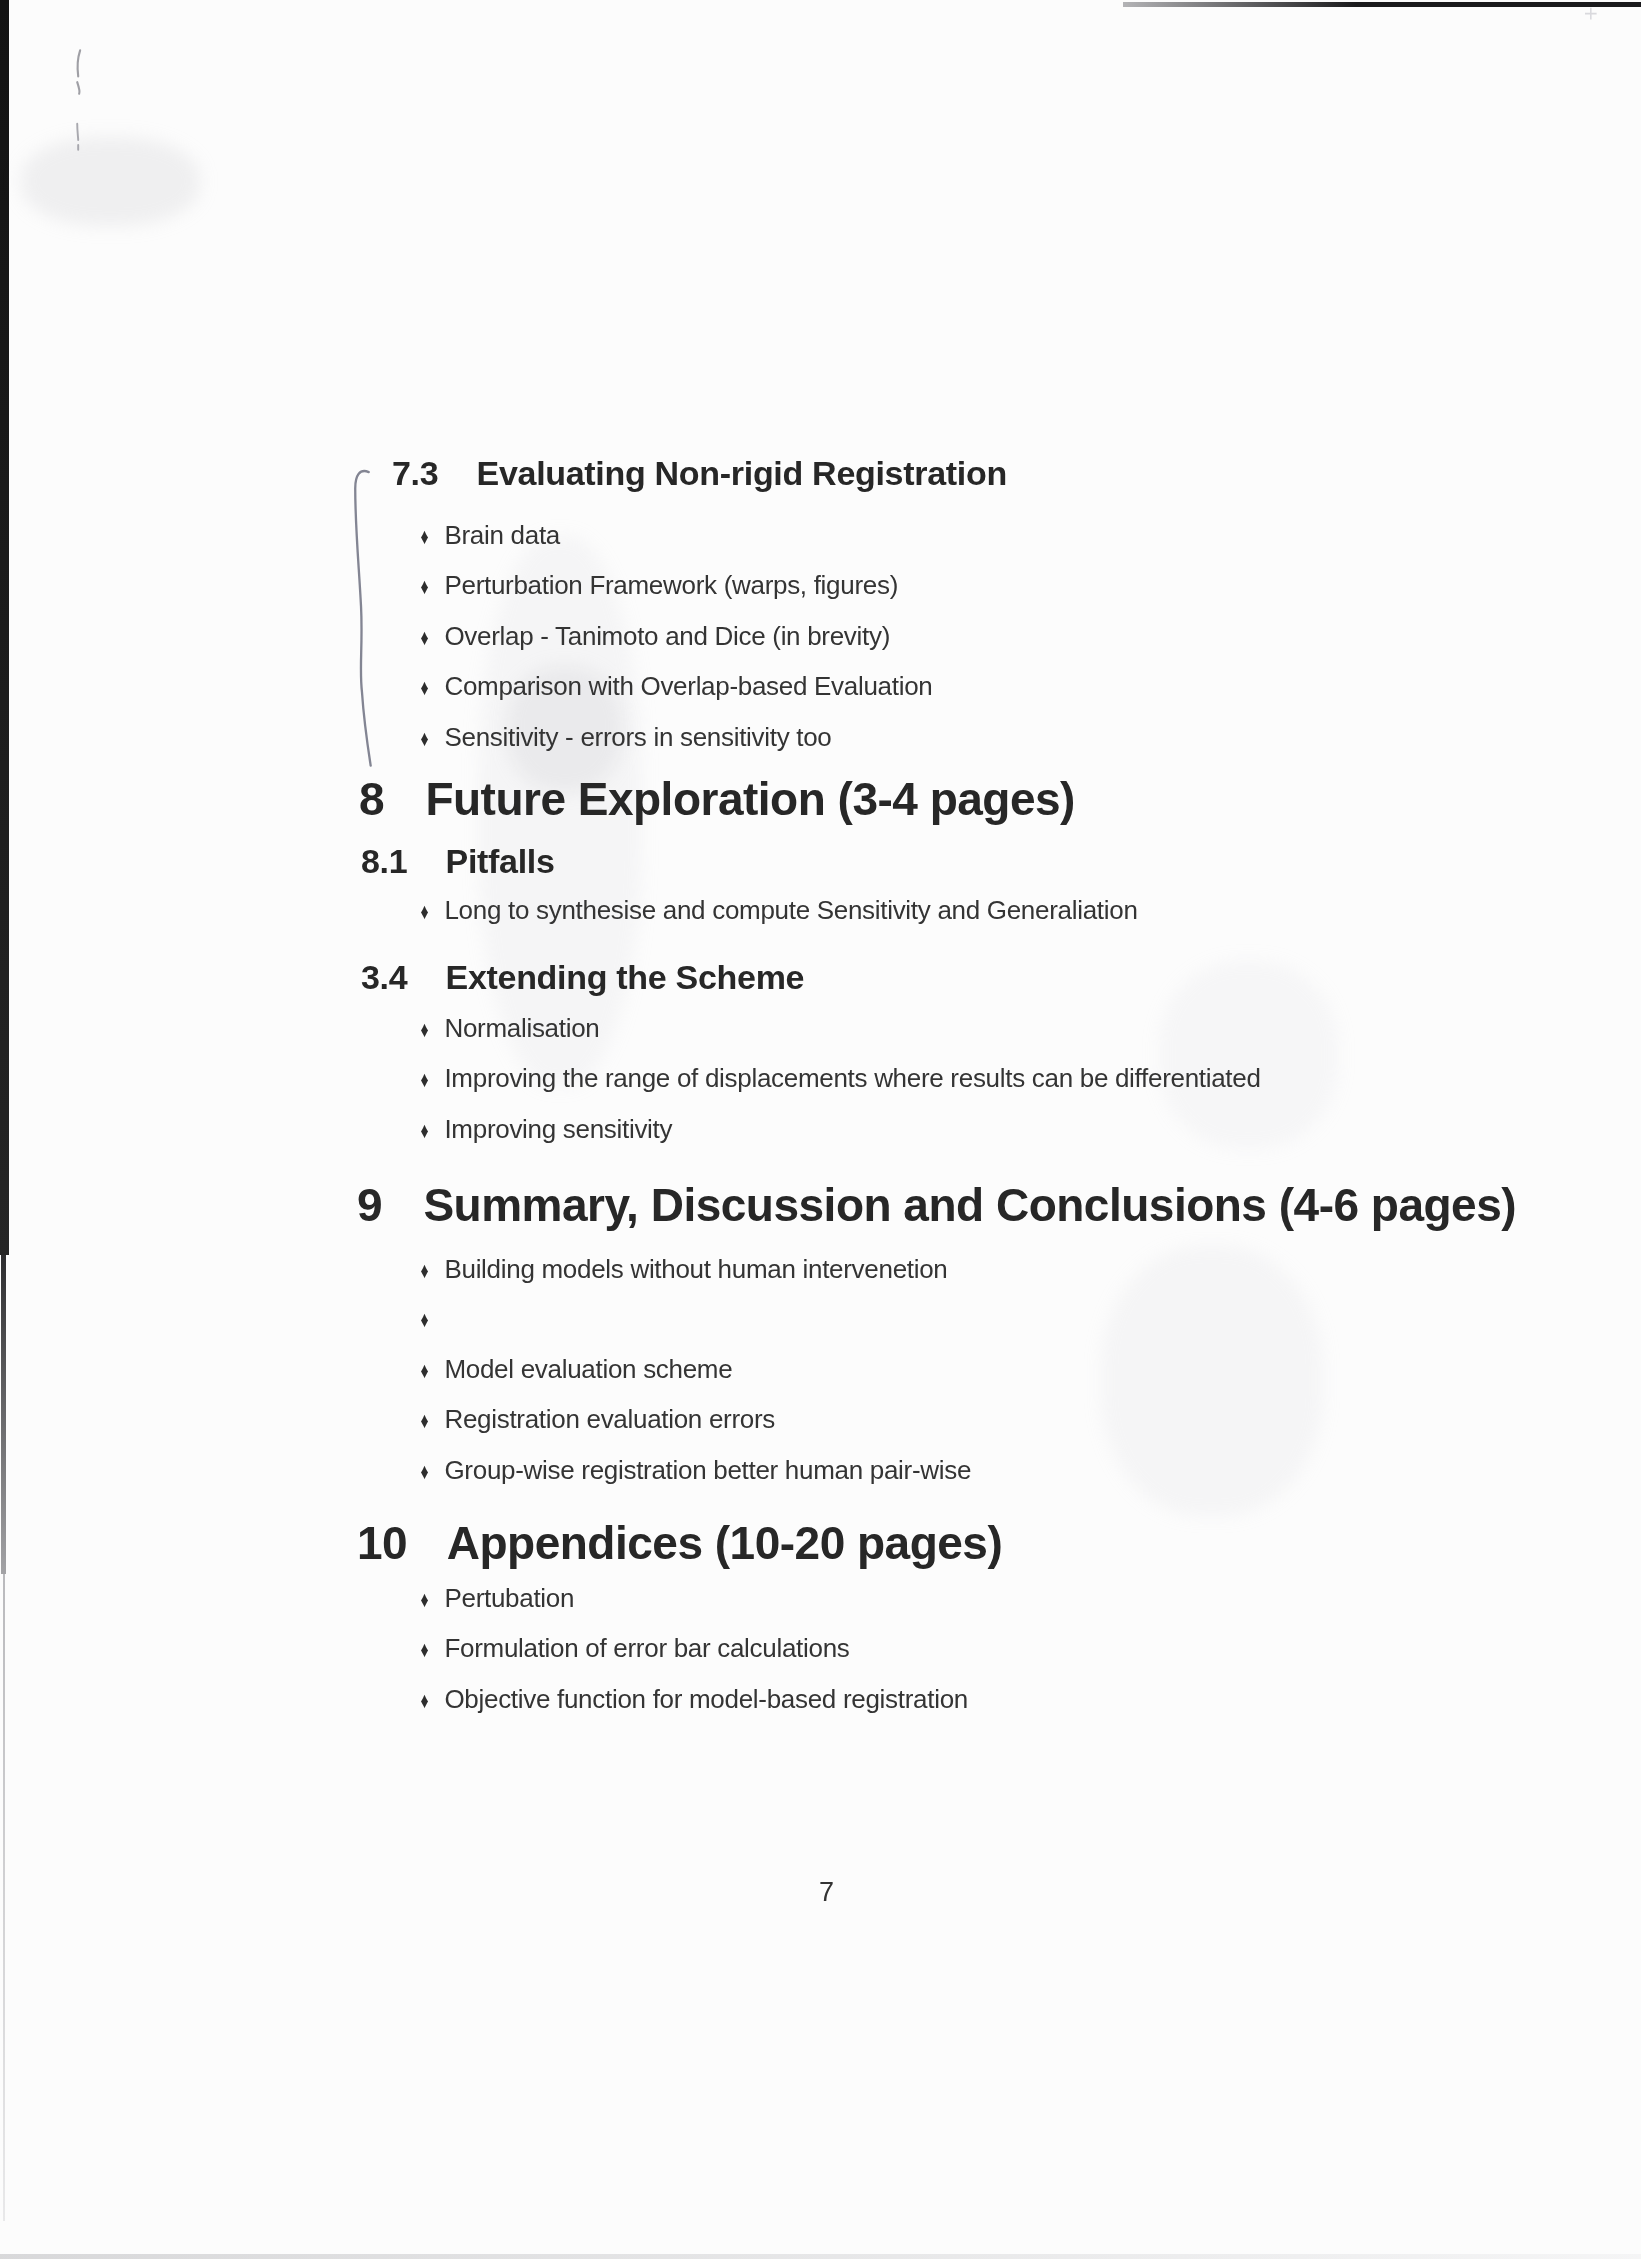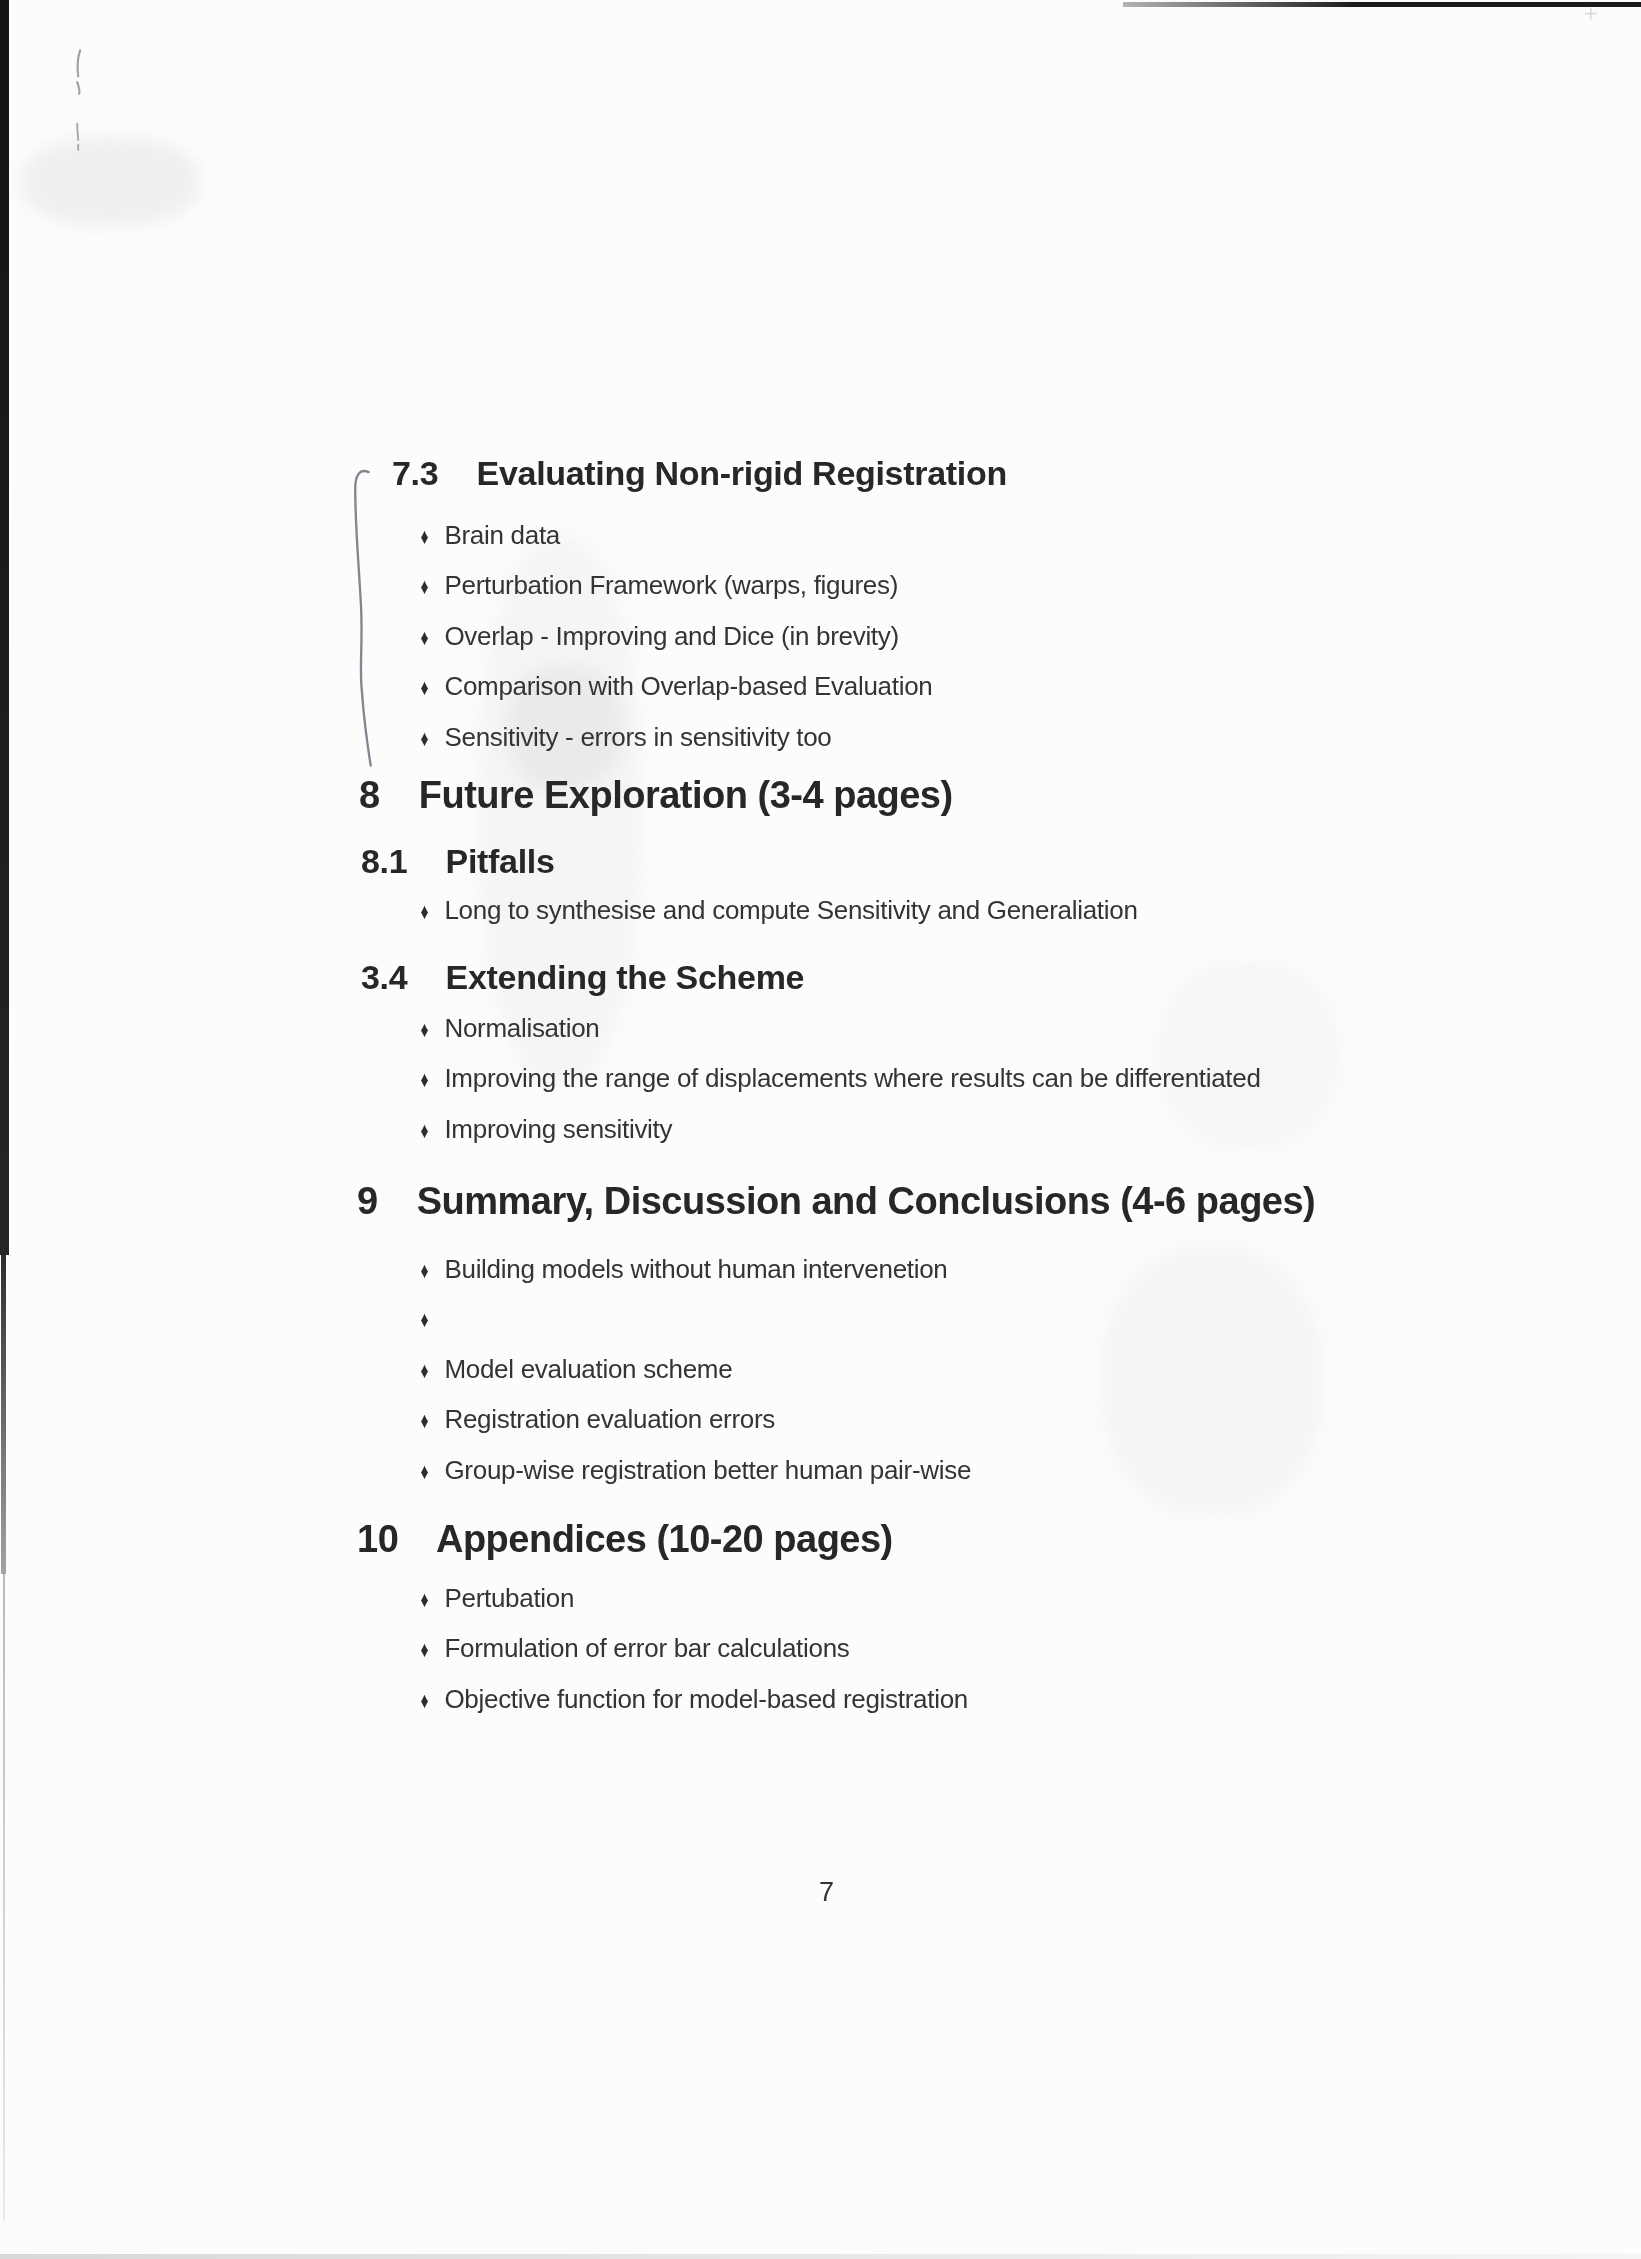--- a/index.html
+++ b/index.html
@@ -28,21 +28,21 @@
   .smudge { border-radius: 45%; filter: blur(8.7px); }
   .smudge-1 { left: 21px;   top: 137px;  width: 179px; height: 89px;  background: rgba(188,190,197,.20); }
   .smudge-2 { left: 478px;  top: 536px;  width: 164px; height: 550px; background: rgba(198,198,205,.13); }
   .smudge-3 { left: 507px;  top: 666px;  width: 116px; height: 126px; background: rgba(188,188,196,.18); }
   .smudge-4 { left: 1101px; top: 1246px; width: 222px; height: 270px; background: rgba(202,202,210,.14); }
   .smudge-5 { left: 1159px; top: 961px;  width: 179px; height: 188px; background: rgba(202,202,210,.12); }
   .pen-overlay { left: 0; top: 0; width: 1641px; height: 2259px; }
 
   
   .heading { position: absolute; margin: 0; color: #272727; font-weight: 700; line-height: 1; white-space: nowrap; }
-  .h-sec { font-size: 38px; letter-spacing: -0.5px; }
+  .h-sec { font-size: 46px; letter-spacing: -0.5px; }
   .h-sub { font-size: 34px; letter-spacing: -0.3px; }
   .num { display: inline-block; margin-right: 29px; }
 
   .bullets { position: absolute; margin: 0; padding: 0; list-style: none; }
   .bullets li {
     display: flex; align-items: baseline;
     font-size: 26px; line-height: 33px; letter-spacing: -0.3px;
     color: #343434; margin-bottom: 16.4px; white-space: nowrap;
   }
   .diamond { display: inline-block; transform: scaleX(.72); font-size: 22px; color: #2d2d2d; margin-right: 14.5px; }
@@ -81,21 +81,21 @@
     <li>
         <span class="diamond">♦</span>
         <span>Brain data</span>
       </li>
     <li>
         <span class="diamond">♦</span>
         <span>Perturbation Framework (warps, figures)</span>
       </li>
     <li>
         <span class="diamond">♦</span>
-        <span>Overlap - Improving and Dice (in brevity)</span>
+        <span>Overlap - Tanimoto and Dice (in brevity)</span>
       </li>
     <li>
         <span class="diamond">♦</span>
         <span>Comparison with Overlap-based Evaluation</span>
       </li>
     <li>
         <span class="diamond">♦</span>
         <span>Sensitivity - errors in sensitivity too</span>
       </li>
   </ul>

